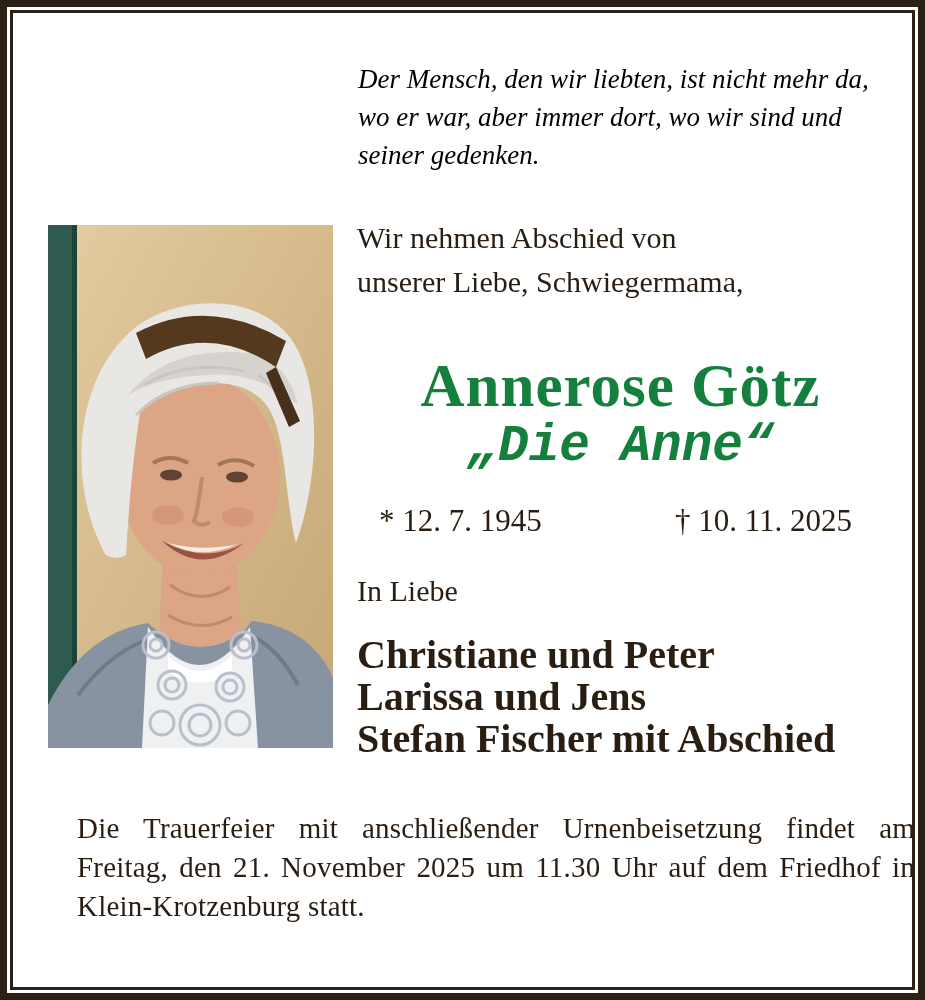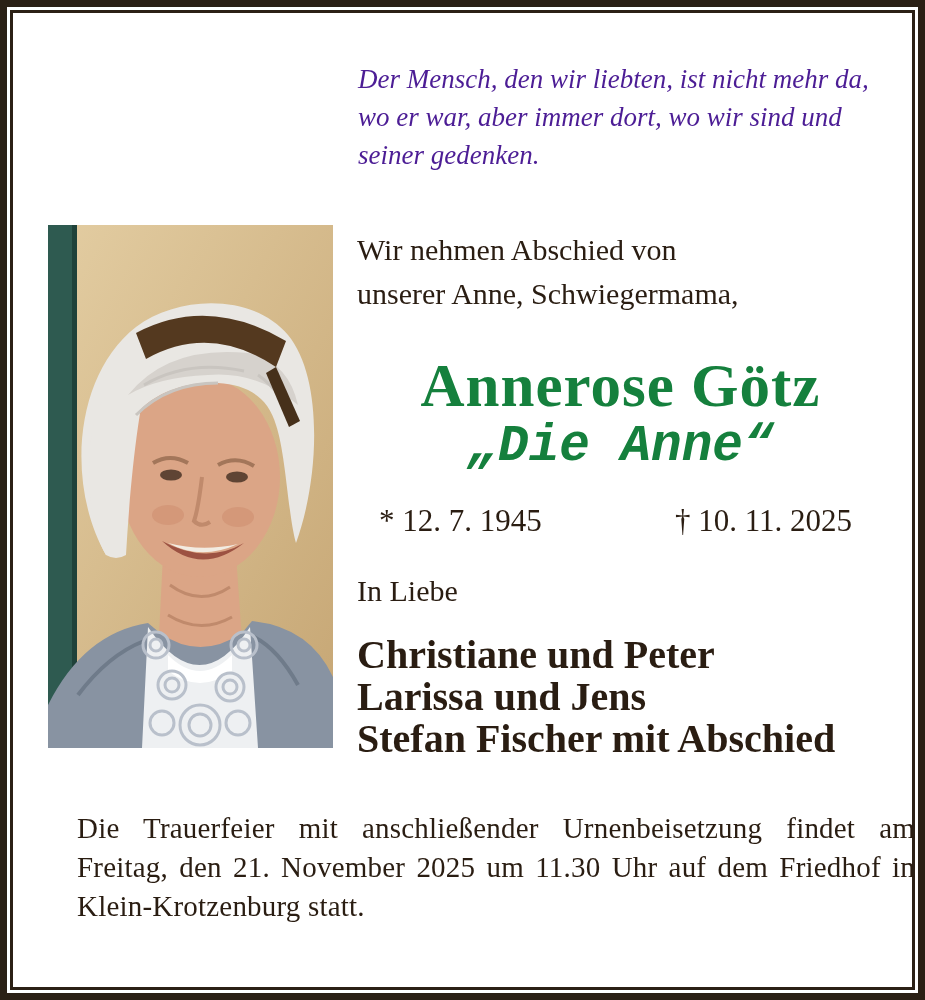--- a/index.html
+++ b/index.html
@@ -8,31 +8,31 @@
     background:#ffffff;
     font-family:"Liberation Serif", serif;
     color:#2a1d12;
   }
   
   .frame-outer{position:absolute;inset:0;border:7px solid #2b2015;pointer-events:none;}
   .frame-inner{position:absolute;inset:10px;border:3px solid #2b2015;pointer-events:none;}
 
   .quote{
     position:absolute;left:358px;top:60px;width:530px;
-    font-style:italic;font-size:27px;line-height:38px;color:#4c1d95;
+    font-style:italic;font-size:27px;line-height:38px;color:#000000;
   }
 
   .photo{
     position:absolute;left:48px;top:225px;width:285px;height:523px;overflow:hidden;
   }
   .photo svg{display:block;width:100%;height:100%;}
 
   .intro{
     position:absolute;left:357px;top:216px;width:530px;
-    font-size:30px;line-height:44px;margin-top:12px;
+    font-size:30px;line-height:44px;
   }
 
   .name-block{
     position:absolute;left:357px;top:354px;width:527px;text-align:center;color:#15803d;
   }
   .name{font-size:61px;font-weight:bold;line-height:64px;letter-spacing:1px;}
   .nickname{font-size:51px;font-weight:bold;font-style:italic;line-height:58px;font-family:Liberation Mono, monospace;}
 
   .dates{
     position:absolute;left:357px;top:503px;width:527px;
@@ -122,21 +122,21 @@
       <circle cx="108" cy="420" r="6"></circle>
         <circle cx="196" cy="420" r="6"></circle>
       <circle cx="124" cy="460" r="7"></circle>
         <circle cx="182" cy="462" r="7"></circle>
     </g>
   </svg>
 </div>
 
 <div class="intro">
   <div>Wir nehmen Abschied von</div>
-  <div>unserer Anne, Schwiegermama,</div>
+  <div>unserer Liebe, Schwiegermama,</div>
 </div>
 
 <div class="name-block">
   <div class="name">Annerose Götz</div>
   <div class="nickname">„Die Anne“</div>
 </div>
 
 <div class="dates">
   <span class="birth">* 12. 7. 1945</span>
   <span class="death">† 10. 11. 2025</span>

